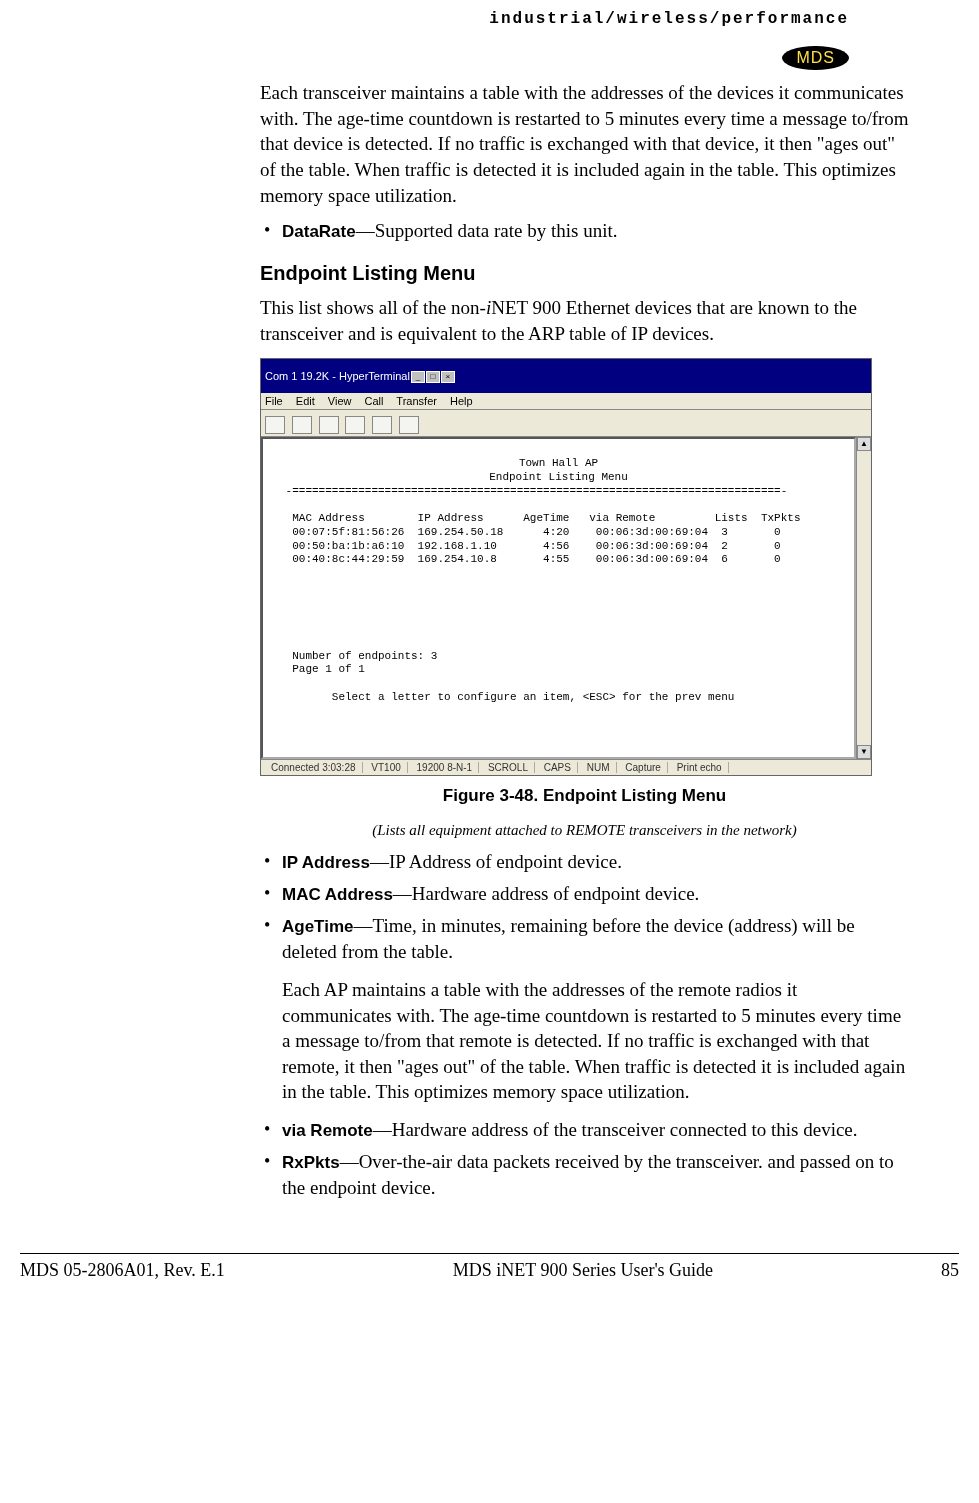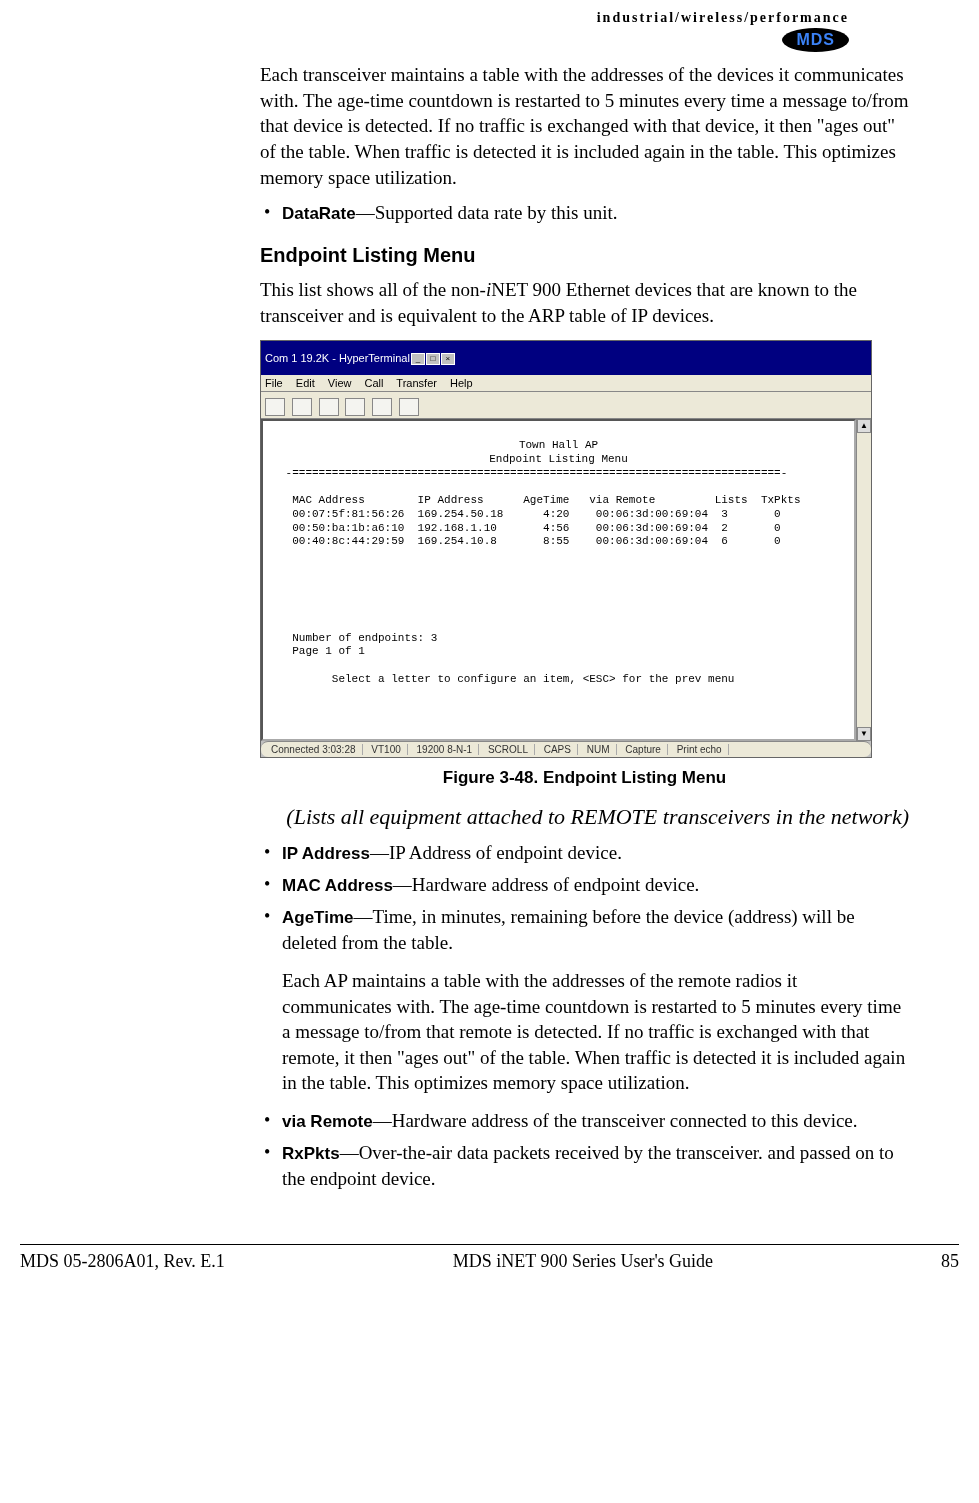--- a/index.html
+++ b/index.html
@@ -14,34 +14,34 @@
   .page {
     padding: 10px 60px 20px 60px;
     box-sizing: border-box;
   }
   .header-logo {
     text-align: right;
     padding-right: 70px;
     padding-top: 0;
   }
   .logo-tagline {
-    font-family: Liberation Serif, serif;
-    font-size: 14px;
+    font-family: Liberation Mono, monospace;
+    font-size: 16px;
     letter-spacing: 2px;
     font-weight: bold;
-    margin-bottom: 2px;
+    margin-bottom: 18px;
   }
   .logo-oval {
     display: inline-block;
     background: #000;
-    color: #3b82f6;
+    color: #fde047;
     border-radius: 50% / 50%;
     padding: 3px 14px;
     font-family: Arial, sans-serif;
-    font-weight: bold;
+    font-weight: normal;
     font-size: 16px;
     letter-spacing: 1px;
   }
   .content-col {
     margin-left: 200px;
     margin-right: 10px;
   }
   p.body {
     margin: 10px 0;
     line-height: 1.35;
@@ -89,22 +89,22 @@
   .fig-caption-main {
     font-family: Arial, Helvetica, sans-serif;
     font-weight: bold;
     font-size: 17px;
     text-align: center;
     margin-top: 10px;
     margin-bottom: 16px;
   }
   .fig-caption-sub {
     font-style: italic;
-    font-size: 22px;
-    text-align: right;
+    font-size: 15px;
+    text-align: center;
     margin-top: 0;
     margin-bottom: 10px;
   }
   
   .term-window {
     border: 1px solid #666;
     background: #c0c0c0;
     width: 610px;
     margin: 12px 0 6px 0;
   }
@@ -178,21 +178,20 @@
     left:0;
     font-size:8px;text-align:center;line-height:11px;
   }
   .term-status {
     background: #ece9d8;
     font-family: Arial, sans-serif;
     font-size: 10px;
     padding: 2px 4px;
     border-top: 1px solid #888;
     color: #333;
-    border-radius: 7px;
   }
   .term-status span { display:inline-block; border-right:1px solid #aaa; padding:0 6px; }
   .footer-rule {
     border-top: 1px solid #000;
     margin: 24px 20px 6px 20px;
   }
   .footer {
     display: flex;
     justify-content: space-between;
     font-size: 18px;
@@ -247,21 +246,21 @@
         <span class="tool"></span>
         <span class="tool"></span>
       </div>
       <div class="term-body-wrap">
         <div class="term-body"><span>
 </span><div style="text-align:center;">Town Hall AP</div><div style="text-align:center;">Endpoint Listing Menu</div><span> -==========================================================================-
 </span><span>
 </span><span>  MAC Address        IP Address      AgeTime   via Remote         Lists  TxPkts</span><span>
 </span><span>  00:07:5f:81:56:26  169.254.50.18      4:20    00:06:3d:00:69:04  3       0</span><span>
 </span><span>  00:50:ba:1b:a6:10  192.168.1.10       4:56    00:06:3d:00:69:04  2       0</span><span>
-</span><span>  00:40:8c:44:29:59  169.254.10.8       8:55    00:06:3d:00:69:04  6       0</span><span>
+</span><span>  00:40:8c:44:29:59  169.254.10.8       4:55    00:06:3d:00:69:04  6       0</span><span>
 
 
 
 
 
 
 </span><span>  Number of endpoints: 3</span><span>
 </span><span>  Page 1 of 1</span><span>
 
 </span><span>        Select a letter to configure an item, &lt;ESC&gt; for the prev menu</span></div>

